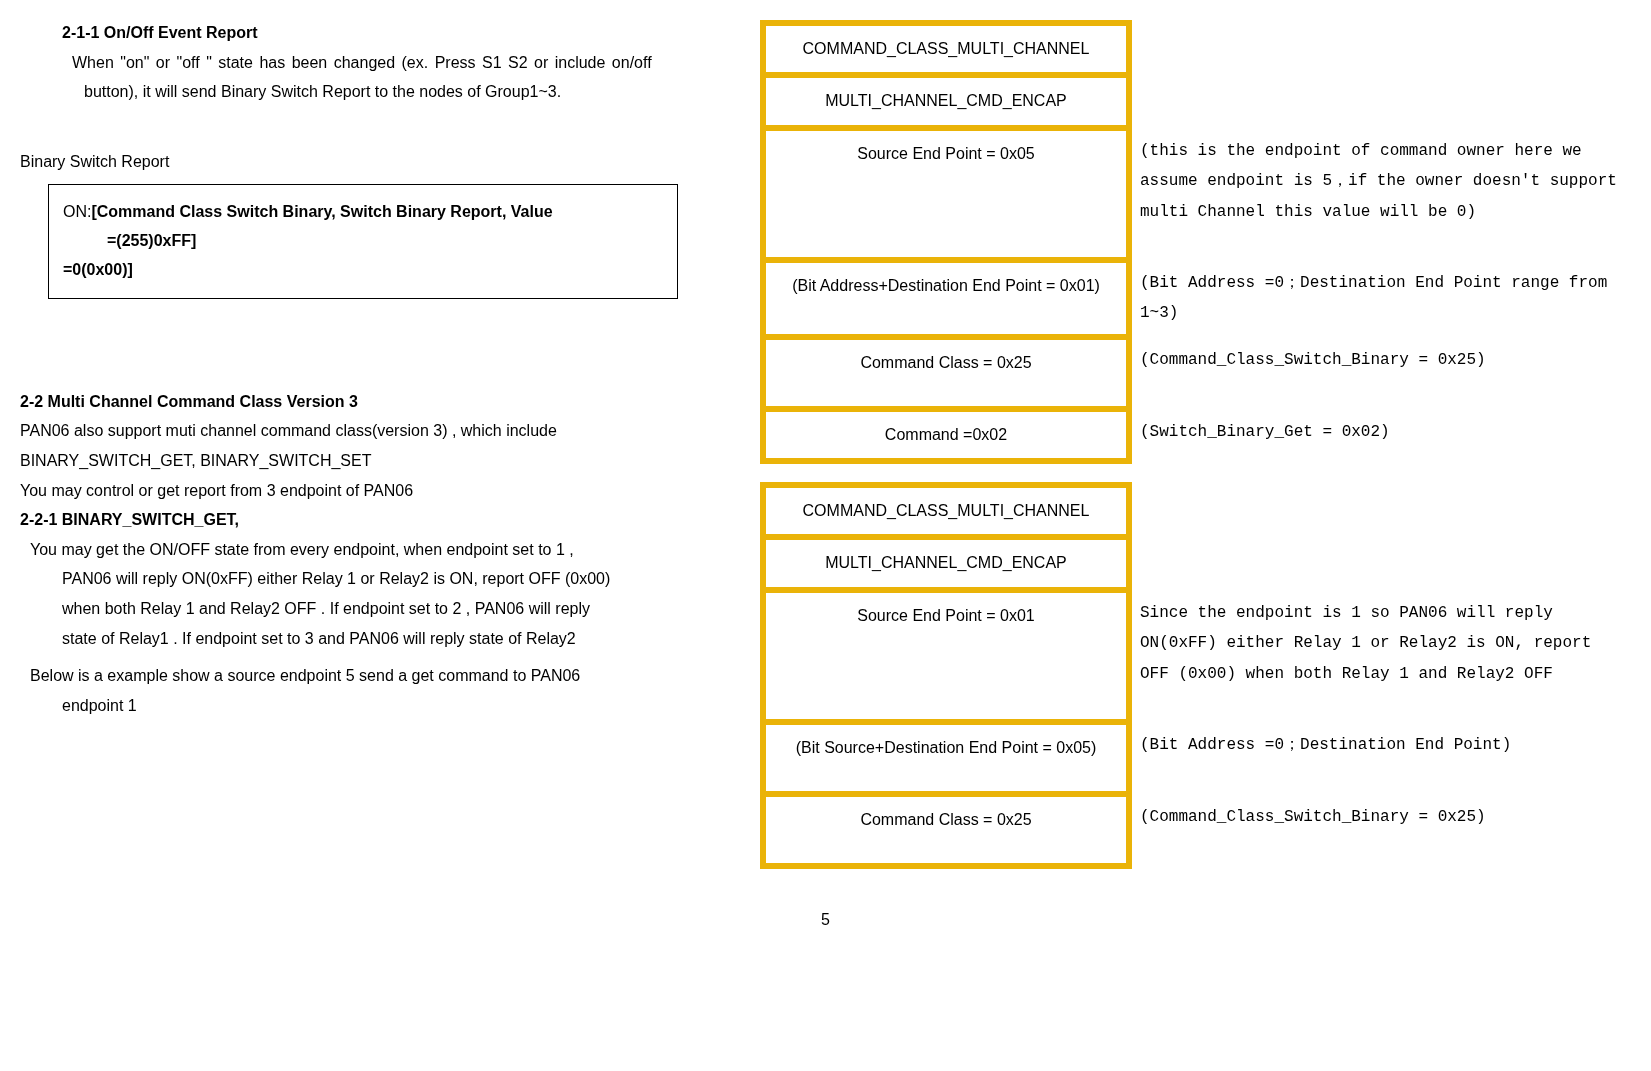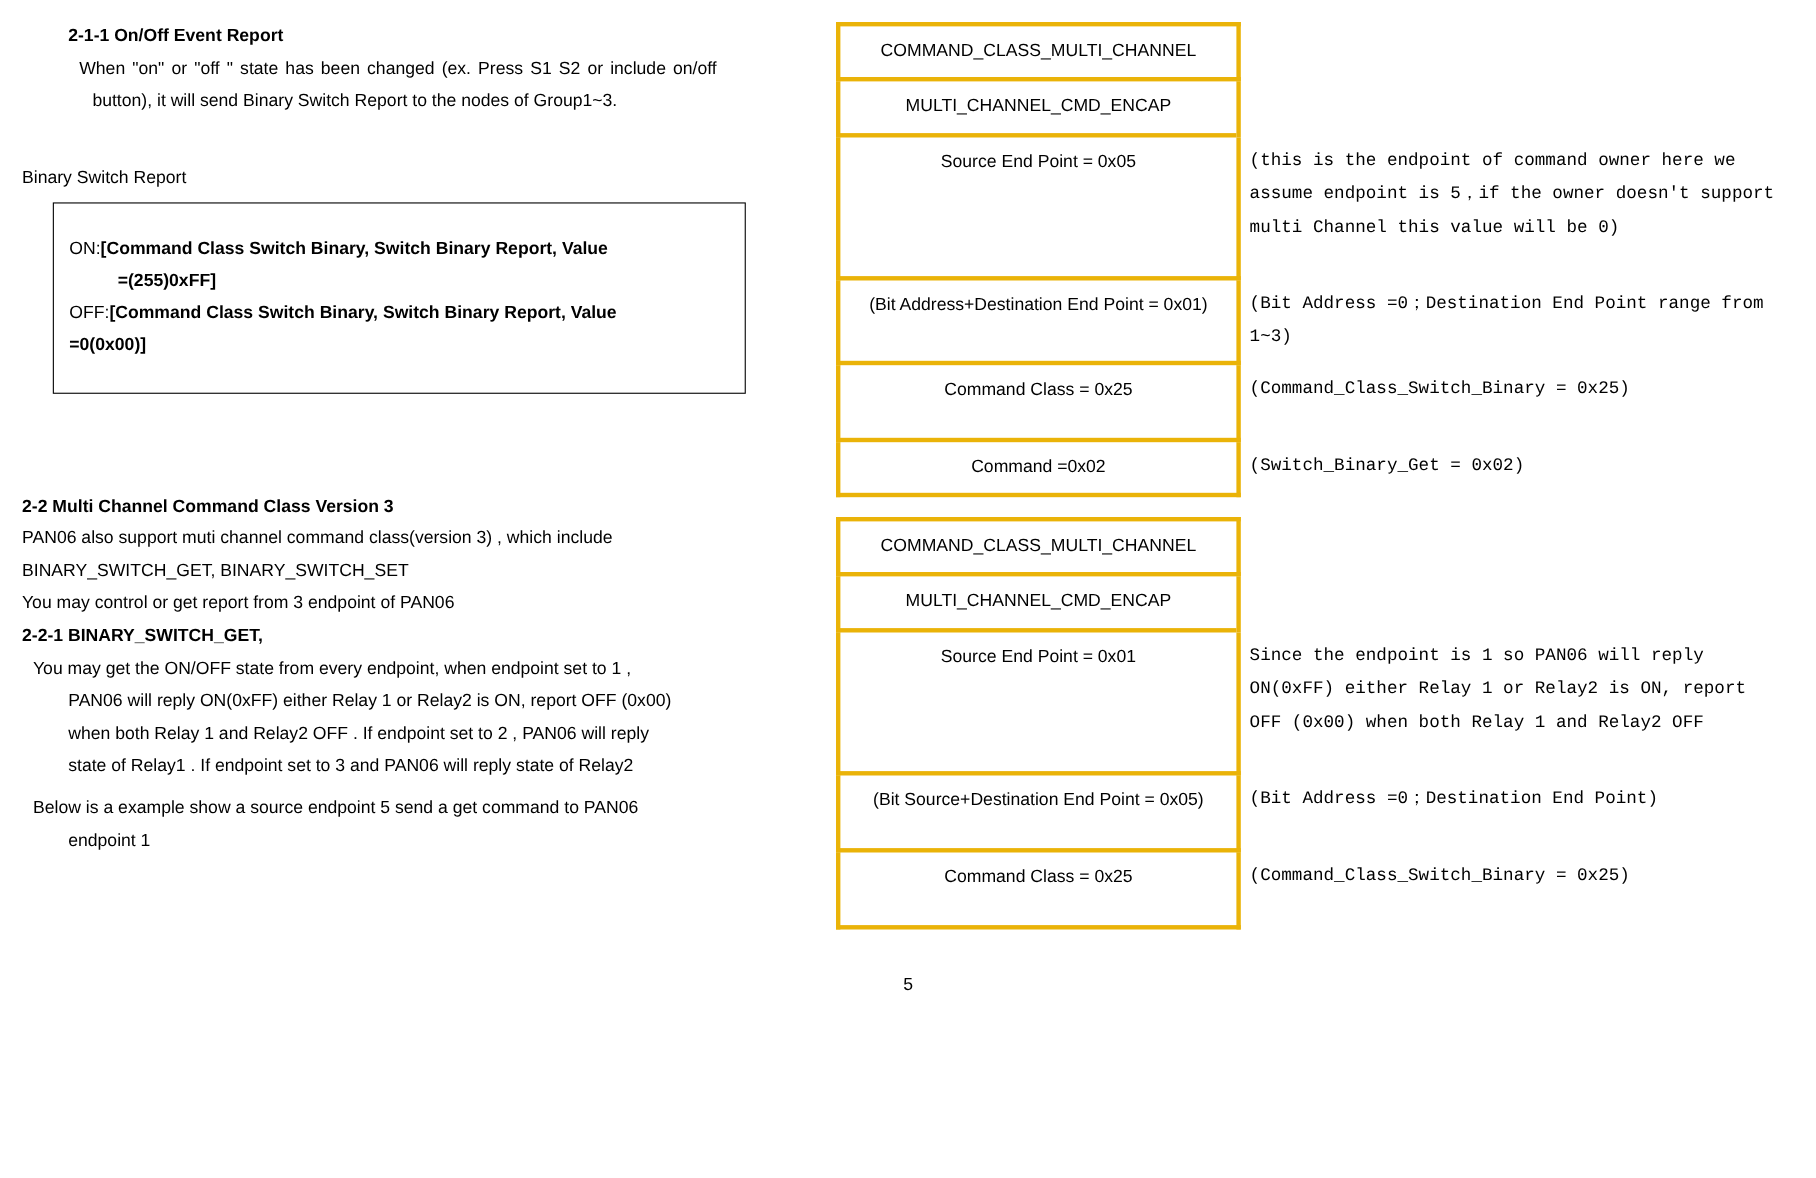--- a/index.html
+++ b/index.html
@@ -31,38 +31,38 @@
     .indent-2 { padding-left: 42px; }
     .para {
       margin: 0 0 4px 0;
       text-align: justify;
     }
     .para.justify-wide {
       word-spacing: 2px;
     }
     .box {
       border: 1px solid #000;
-      padding: 28px 14px;
+      padding: 13px 14px;
       margin: 10px 0 0 28px;
       width: 600px;
     }
     .box-line {
       font-weight: bold;
       line-height: 1.8;
     }
     .box-line .prefix {
       font-weight: normal;
     }
     table.cmd {
       border-collapse: collapse;
       width: 100%;
       margin-bottom: 18px;
     }
     table.cmd td {
-      border: 4px solid #eab308;
+      border: 6px solid #eab308;
       padding: 8px 10px;
       vertical-align: top;
       line-height: 1.9;
     }
     table.cmd td.left {
       text-align: center;
       width: 340px;
     }
     table.cmd td.right {
       border-top: none;
@@ -100,23 +100,20 @@
 
     <div class="spacer"></div>
 
     <p class="para">Binary Switch Report</p>
 
     <div class="box">
       <div class="box-line">
         <span class="prefix">ON:</span><span>[Command Class Switch Binary, Switch Binary Report, Value</span>
       </div>
       <div class="box-line" style="padding-left:44px;">=(255)0xFF]</div>
-      <div class="box-line">
-        <span class="prefix">OFF:</span><span>[Command Class Switch Binary, Switch Binary Report, Value</span>
-      </div>
       <div class="box-line" style="padding-left:0;">=0(0x00)]</div>
     </div>
 
     <div style="height:90px;"></div>
 
     <p class="para bold">2-2 Multi Channel Command Class Version 3</p>
     <p class="para">PAN06 also support muti channel command class(version 3) , which include</p>
     <p class="para">BINARY_SWITCH_GET, BINARY_SWITCH_SET</p>
     <p class="para">You may control or get report from 3 endpoint of PAN06</p>
     <p class="para bold">2-2-1 BINARY_SWITCH_GET,</p>

